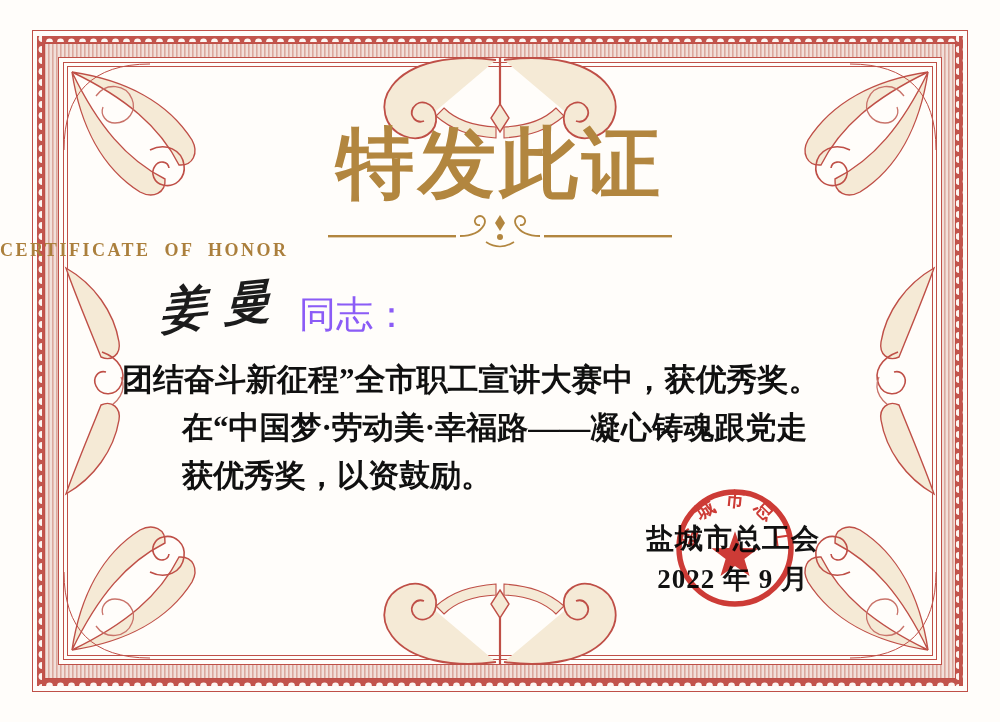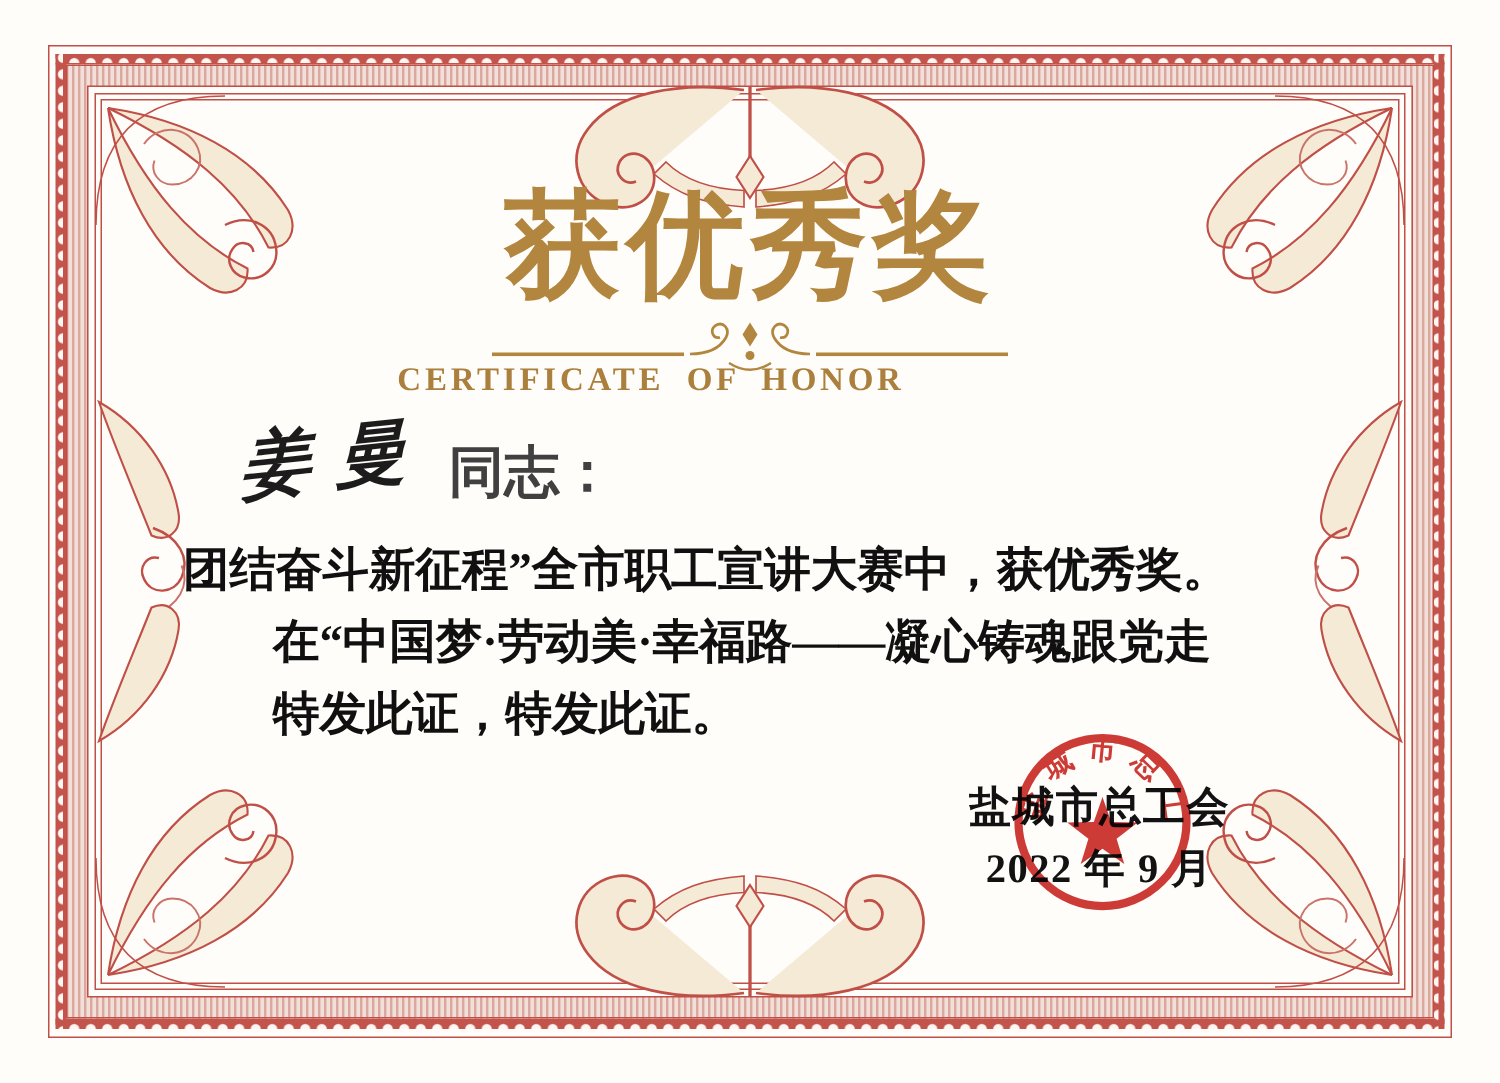--- a/index.html
+++ b/index.html
@@ -11,31 +11,31 @@
   .frame{position:absolute;left:0;top:0;z-index:1;}
   .ln{fill:none;stroke:#bf4f47;stroke-width:1;}
   .title{
     position:absolute; left:0; top:116px; width:1000px; height:96px; z-index:2;
     text-align:center; font-size:78px; line-height:96px; font-weight:700;
     color:#b2863f; letter-spacing:4px;
   }
   .divider{position:absolute; left:320px; top:214px; z-index:2;}
   .subtitle{
     position:absolute; left:0; top:240px; width:868px; z-index:2;
-    text-align:center; font-size:22px; font-weight:700; color:#ab7f3c;
+    text-align:left; font-size:18px; font-weight:700; color:#ab7f3c;
     letter-spacing:2.5px; word-spacing:7px;
   }
   .name{
     position:absolute; left:160px; top:274px; z-index:2;
     font-size:47px; font-style:italic; font-weight:600; color:#1c1c1c;
     letter-spacing:17px; transform:rotate(-6deg) skewX(-6deg);
   }
   .salutation{
     position:absolute; left:299px; top:290px; z-index:2;
-    font-size:37px; font-weight:700; color:#404040;
+    font-size:37px; font-weight:400; color:#8b5cf6;
   }
   .body-text{
     position:absolute; left:122px; top:356px; width:770px; z-index:2;
     font-size:31px; font-weight:600; color:#101010; line-height:48px;
     white-space:nowrap;
   }
   .bline.indent{padding-left:60px;}
   .sign{
     position:absolute; left:592px; top:522px; width:282px; z-index:2;
     text-align:center; color:#121212;
@@ -114,21 +114,21 @@
     <use href="#cTL" transform="translate(0,722) scale(1,-1)"></use>
     <use href="#cTL" transform="translate(1000,722) scale(-1,-1)"></use>
 
     <use href="#midT"></use>
     <use href="#midT" transform="translate(0,722) scale(1,-1)"></use>
 
     <use href="#sideR"></use>
     <use href="#sideR" transform="translate(1000,0) scale(-1,1)"></use>
   </svg>
 
-  <div class="title">获优秀奖</div>
+  <div class="title">特发此证</div>
 
   <svg class="divider" width="360" height="40" viewBox="0 0 360 40">
     <g>
       <rect x="8" y="21" width="128" height="2.4" fill="#b2863f"></rect>
       <rect x="224" y="21" width="128" height="2.4" fill="#b2863f"></rect>
       <path d="M140,22 C152,22 160,18 164,11 C167,5 162,0 157,3 C153,6 155,12 160,11" fill="none" stroke="#b2863f" stroke-width="1.8"></path>
       <path d="M140,22 C152,22 160,18 164,11 C167,5 162,0 157,3 C153,6 155,12 160,11" fill="none" stroke="#b2863f" stroke-width="1.8" transform="translate(360,0) scale(-1,1)"></path>
       <path d="M180,1 l5,8 l-5,8 l-5,-8 Z" fill="#b2863f"></path>
       <circle cx="180" cy="23" r="3" fill="#b2863f"></circle>
       <path d="M166,28 q14,9 28,0" fill="none" stroke="#b2863f" stroke-width="1.6"></path>
@@ -136,21 +136,21 @@
   </svg>
 
   <div class="subtitle">CERTIFICATE OF HONOR</div>
 
   <div class="name">姜曼</div>
   <div class="salutation">同志：</div>
 
   <div class="body-text">
     <div class="bline">团结奋斗新征程”全市职工宣讲大赛中，获优秀奖。</div>
     <div class="bline indent">在“中国梦·劳动美·幸福路——凝心铸魂跟党走</div>
-    <div class="bline indent">特发此证，特发此证。</div>
+    <div class="bline indent">获优秀奖，以资鼓励。</div>
   </div>
 
   <div class="sign">
     <div class="issuer">盐城市总工会</div>
     <div class="date">2022 年 9 月</div>
   </div>
 
   <svg class="seal" width="156" height="146" viewBox="0 0 156 146">
     <circle cx="77" cy="68" r="56" fill="none" stroke="#c6201b" stroke-width="5.5"></circle>
     <path id="sealArc" d="M 36.4,78.9 A 42,42 0 1 1 117.6,78.9" fill="none"></path>

